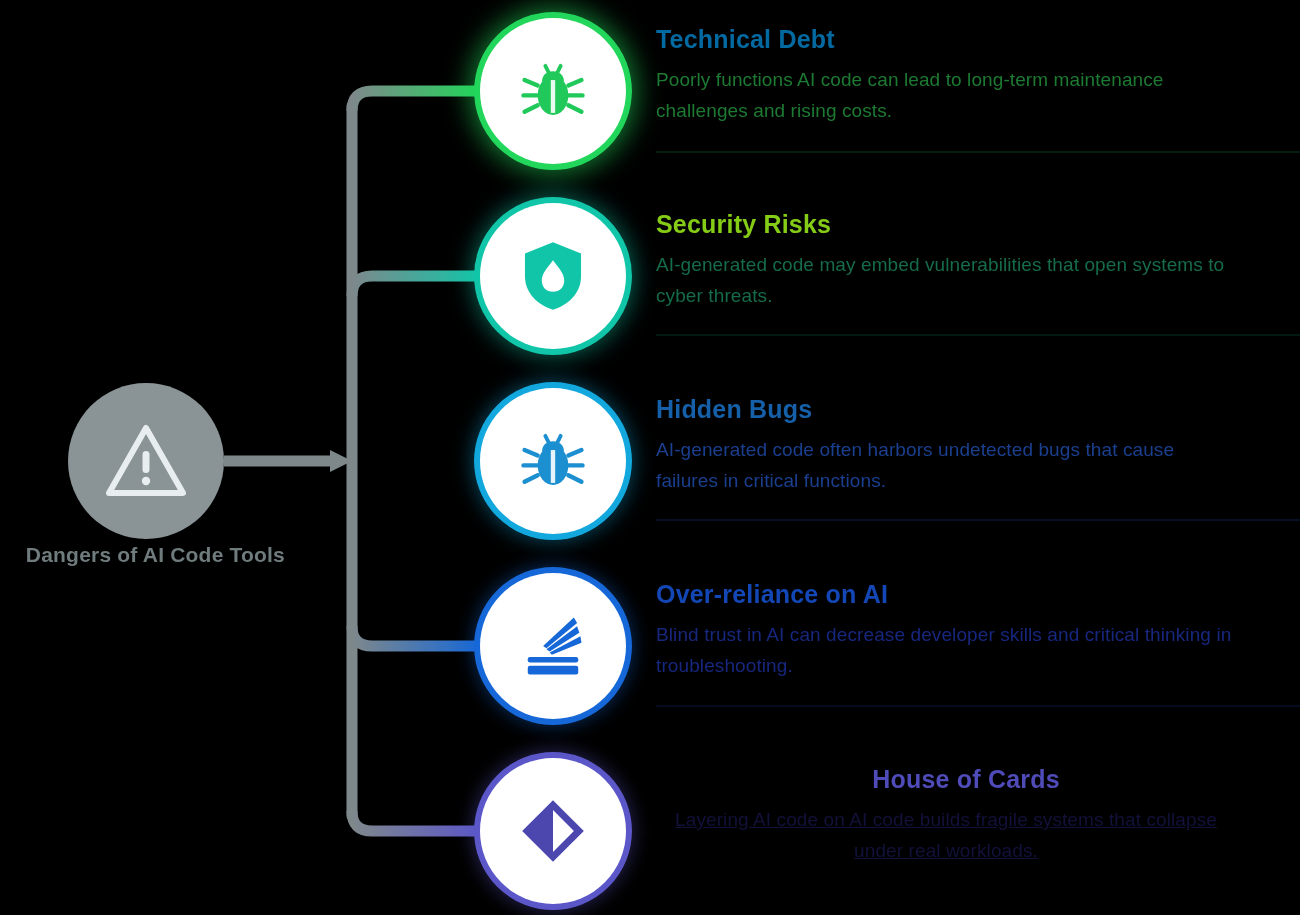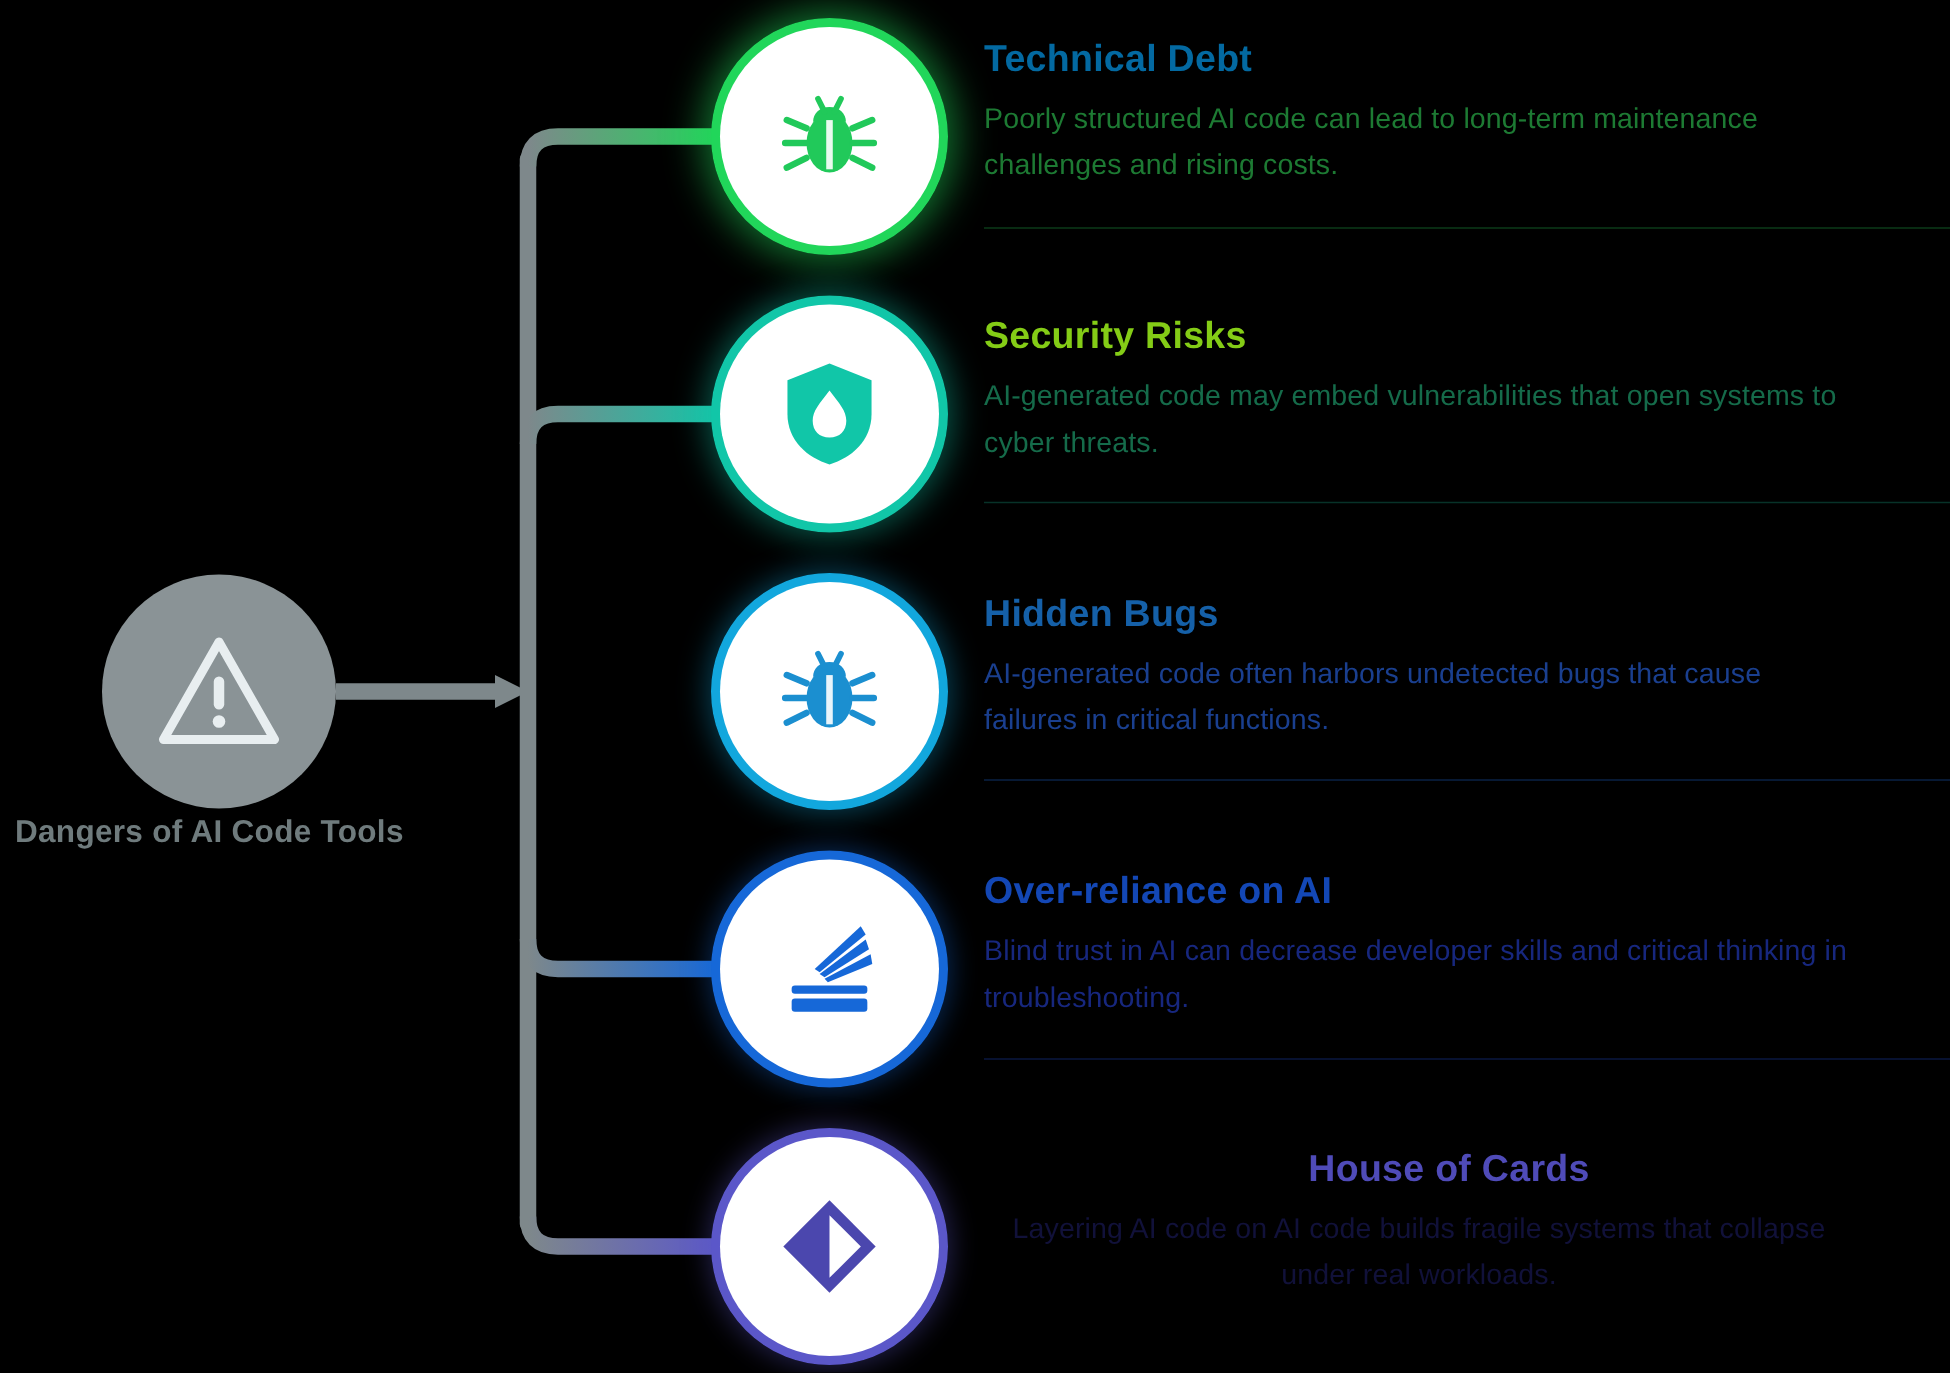--- a/index.html
+++ b/index.html
@@ -45,21 +45,21 @@
     align-items: center;
     justify-content: center;
   }
   #root-node svg { display: block; }
 
   #root-label {
     position: absolute;
     left: 10px;
     top: 540px;
     width: 275px;
-    text-align: left;
+    text-align: right;
     color: #6f7b7d;
     font-size: 21px;
     font-weight: bold;
     line-height: 30px;
     letter-spacing: 0.2px;
   }
 
   
   .branch {
     position: absolute;
@@ -188,21 +188,21 @@
             <rect x="30" y="22" width="4" height="30" fill="#ffffff" opacity="0.9"></rect>
             <path d="M25 9 L29 17 M39 9 L35 17" stroke="#21c95a" stroke-width="3.5" stroke-linecap="round" fill="none"></path>
             <path d="M18 27 L6 22 M18 36 L5 36 M18 45 L6 51" stroke="#21c95a" stroke-width="4" stroke-linecap="round" fill="none"></path>
             <path d="M46 27 L58 22 M46 36 L59 36 M46 45 L58 51" stroke="#21c95a" stroke-width="4" stroke-linecap="round" fill="none"></path>
           </g>
         </svg>
       </span>
     </div>
     <div class="branch-text">
       <div class="branch-title" style="color:#0369a1;">Technical Debt</div>
-      <div class="branch-desc" style="color:#1d7a33;">Poorly structured AI code can lead to long-term maintenance challenges and rising costs.</div>
+      <div class="branch-desc" style="color:#1d7a33;">Poorly functions AI code can lead to long-term maintenance challenges and rising costs.</div>
     </div>
   </div>
 
   <div class="branch" style="top:203px;">
     <div class="ring-glow" style="border:7px solid #11c6a8; box-shadow:0 0 22px 3px rgba(17,198,168,0.45);"></div>
     <div class="node-circle">
       <span>
         <svg width="66" height="74" viewBox="0 0 58 66">
           <path d="M29 3 L54 13 V33 C54 49 42 59 29 63 C16 59 4 49 4 33 V13 Z" fill="#11c6a8"></path>
           <path d="M29 19 C23 27 19 31 19 37 C19 43 23 47 29 47 C35 47 39 43 39 37 C39 31 35 27 29 19 Z" fill="#ffffff"></path>
@@ -263,17 +263,17 @@
     <div class="node-circle">
       <span>
         <svg width="66" height="66" viewBox="0 0 60 60">
           <path d="M30 2 L58 30 L30 58 L2 30 Z" fill="#4b47ae"></path>
           <path d="M30 11 L49 30 L30 49 Z" fill="#ffffff"></path>
         </svg>
       </span>
     </div>
     <div class="branch-text">
       <div class="branch-title" style="color:#4f4bb8;">House of Cards</div>
-      <div class="branch-desc" style="color:#11113a;">Layering AI code on AI code builds fragile systems that collapse under real workloads.</div>
+      <div class="branch-desc" style="color:#11113a;text-decoration:underline;">Layering AI code on AI code builds fragile systems that collapse under real workloads.</div>
     </div>
   </div>
 
 </div>
 
 </body></html>

